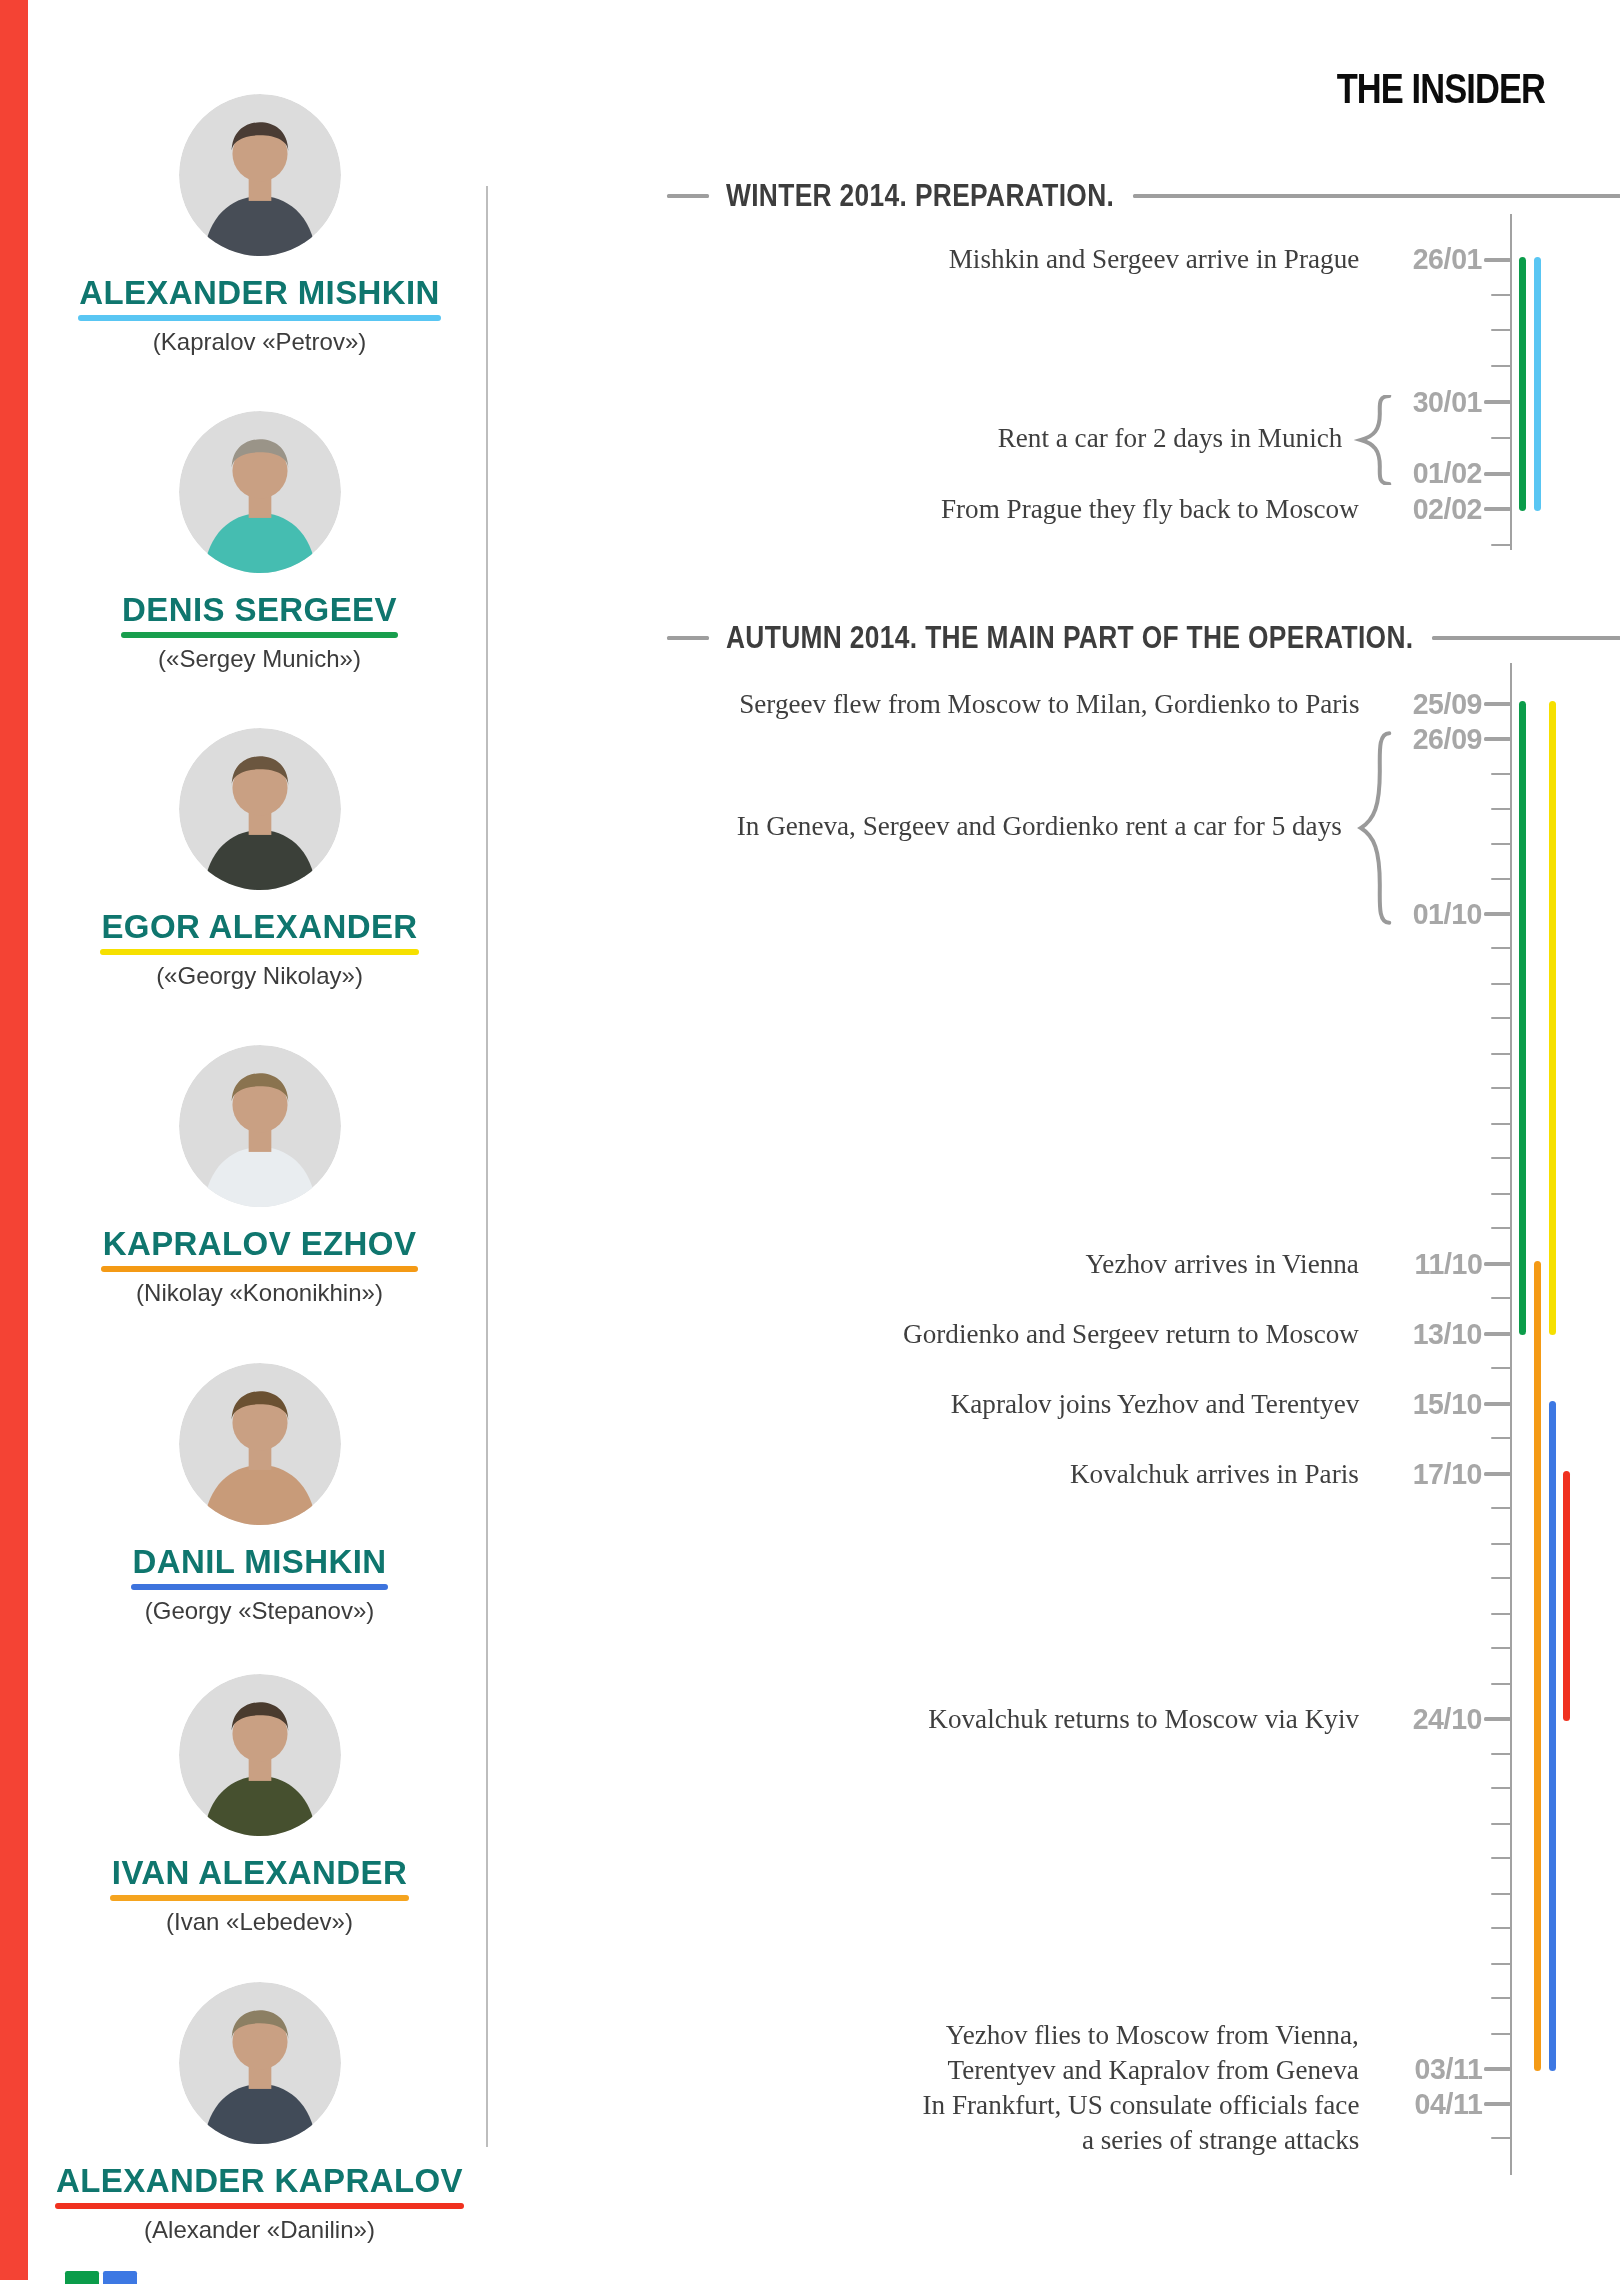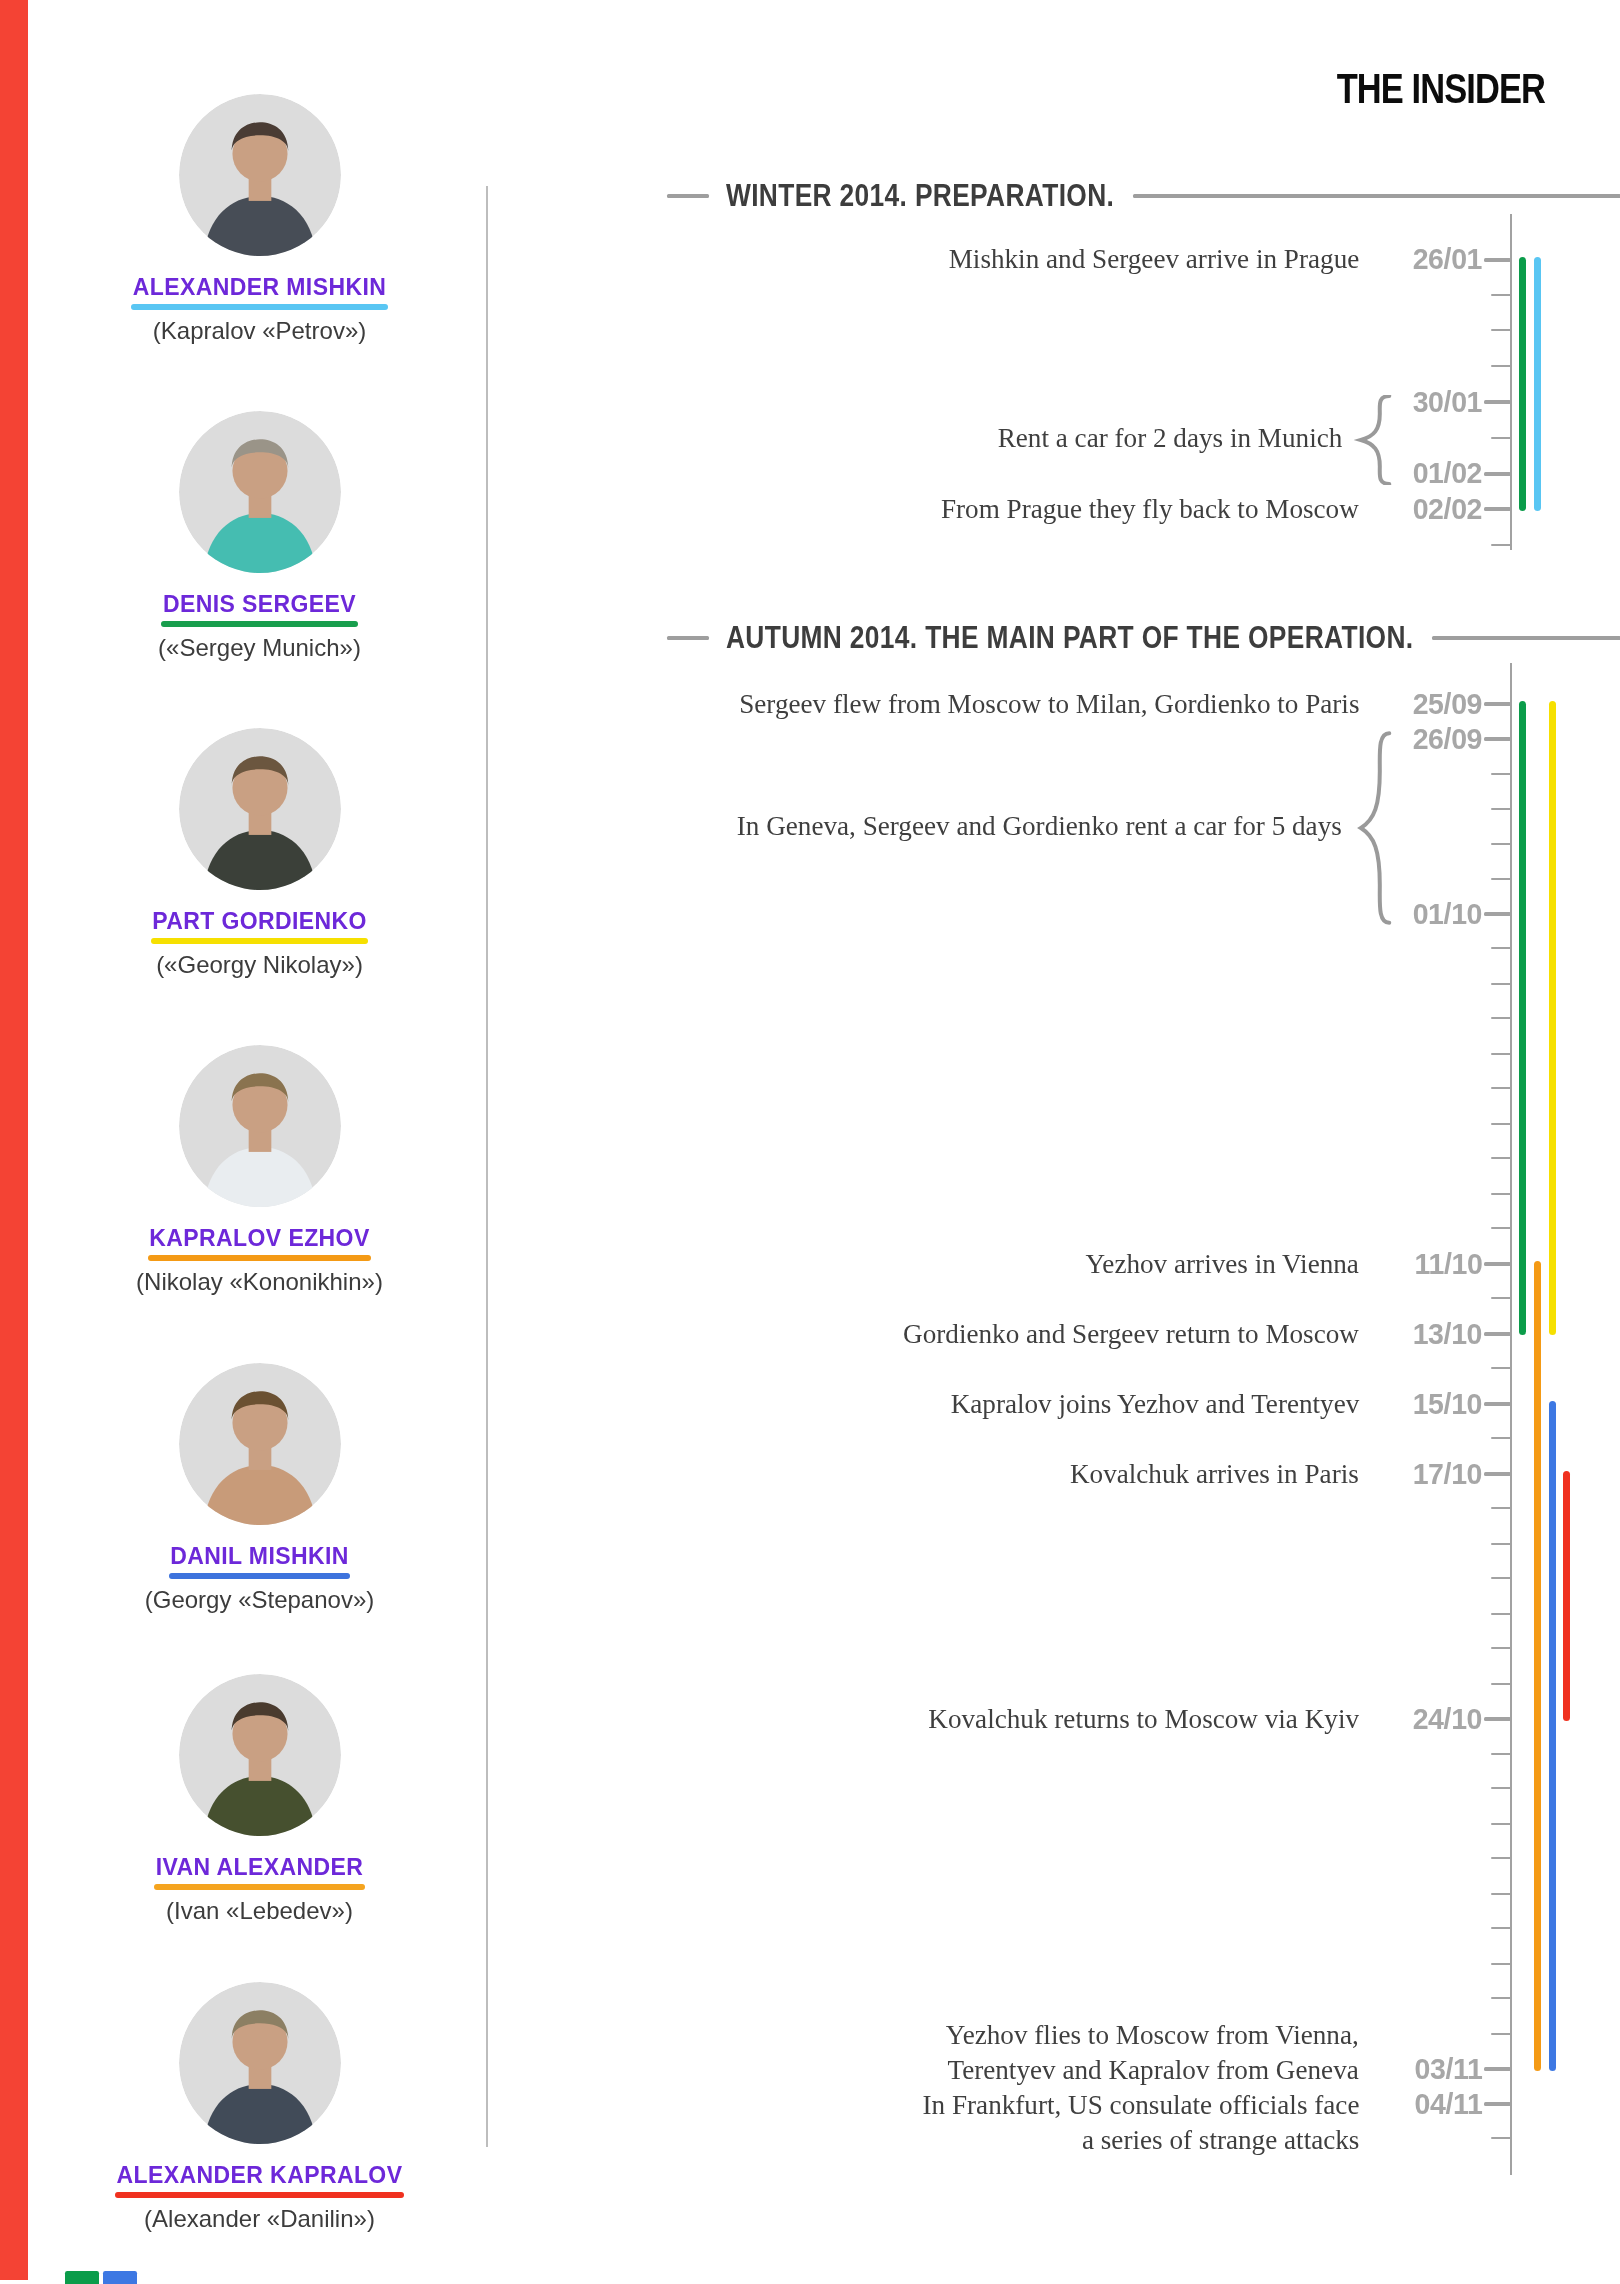--- a/index.html
+++ b/index.html
@@ -5,21 +5,21 @@
   html,body{margin:0;padding:0;}
   body{width:1621px;height:2284px;position:relative;background:#ffffff;
        font-family:"Liberation Sans",sans-serif;overflow:hidden;}
   .abs{position:absolute;}
   .accent-bar{left:0;top:0;width:28px;height:2280px;}
   .logo{top:65px;right:76px;font-size:42px;font-weight:900;letter-spacing:-1.1px;
         color:#0c0c0c;transform:scaleX(.82);transform-origin:right center;white-space:nowrap;}
   .divider{left:486px;top:186px;width:2.2px;height:1961px;background:#bdbdbd;}
   .person{position:absolute;left:68px;width:383px;display:flex;flex-direction:column;align-items:center;}
   .nameWrap{display:flex;flex-direction:column;align-items:stretch;margin-top:14.7px;}
-  .pname{font-size:23px;font-weight:bold;color:#6d28d9;letter-spacing:0.4px;white-space:nowrap;padding:0 1.5px;}
+  .pname{font-size:33px;font-weight:bold;color:#0f766e;letter-spacing:0.4px;white-space:nowrap;padding:0 1.5px;}
   .ul{height:5.9px;border-radius:2.9px;margin-top:3.7px;}
   .alias{font-size:24px;color:#3c3c3c;margin-top:6.6px;white-space:nowrap;}
   .hdr-dash,.hdr-line{height:3.7px;background:#9e9e9e;border-radius:1.5px;}
   .hdr-title{font-size:31px;font-weight:bold;color:#3d3d3d;white-space:nowrap;
              transform:scaleX(.85);transform-origin:left center;letter-spacing:0.4px;}
   .axis{width:2.2px;background:#a2a2a2;}
   .tick{background:#a2a2a2;border-radius:1.5px;}
   .date{font-size:30px;font-weight:bold;color:#a7a7a7;white-space:nowrap;letter-spacing:-0.4px;
         transform:translateY(-50%) scaleX(.95);transform-origin:right center;}
   .event{font-family:"Liberation Serif",serif;font-size:28px;color:#3f3f3f;white-space:nowrap;
@@ -81,21 +81,21 @@
           </clipPath>
           <g clip-path="url(#clip2)">
             <circle cx="50" cy="50" r="50" fill="#dcdcdc"></circle>
             <path d="M15 102 C17 74 34 63 50 63 C66 63 83 74 85 102 Z" fill="#3b4039"></path>
             <rect x="43" y="48" width="14" height="18" fill="#c9a083"></rect>
             <circle cx="50" cy="37" r="17" fill="#c9a083"></circle>
             <path d="M32.5 36 C32.5 22 42 17.5 50 17.5 C58 17.5 67.5 22 67.5 36 C67.5 29 60 25.5 50 25.5 C40 25.5 32.5 29 32.5 36 Z" fill="#6b563f"></path>
           </g>
         </svg></div>
       <div class="nameWrap">
-        <div class="pname">PART GORDIENKO</div>
+        <div class="pname">EGOR ALEXANDER</div>
         <div class="ul" style="background: rgb(246, 224, 0);"></div>
       </div>
       <div class="alias">(«Georgy Nikolay»)</div>
     </div>
     <div class="person" style="top: 1045px;">
       <div><svg viewBox="0 0 100 100" width="162" height="162">
           <clipPath id="clip3">
             <circle cx="50" cy="50" r="50"></circle>
           </clipPath>
           <g clip-path="url(#clip3)">

